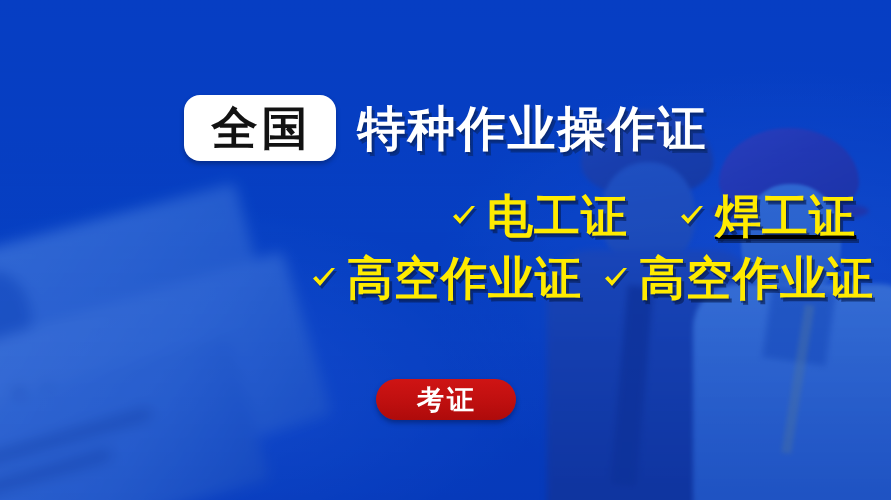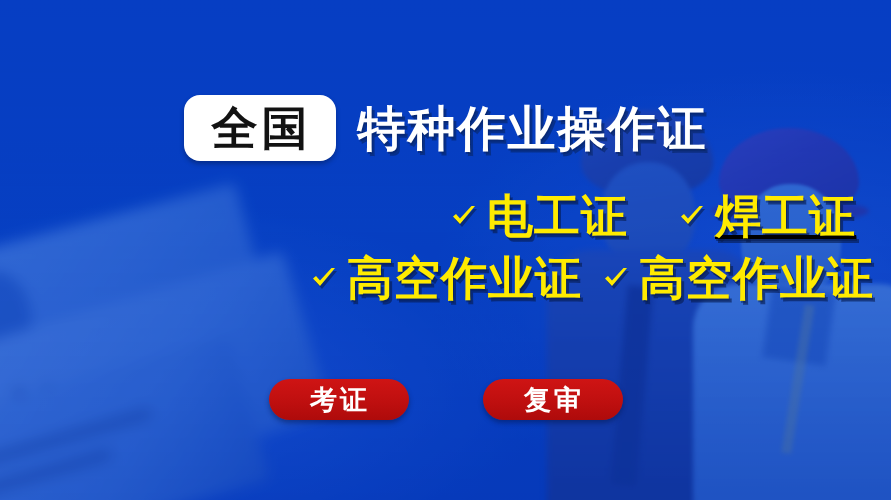--- a/index.html
+++ b/index.html
@@ -432,19 +432,16 @@
           <span class="feature-label">高空作业证</span>
         </div>
       </div>
 
     </div>
 
     <div class="actions">
       <button class="action-btn">
         <span class="action-label">考证</span>
       </button>
-      <button class="action-btn">
-        <span class="action-label">复审</span>
-      </button>
     </div>
 
   </div>
 </div>
 
 </body></html>

